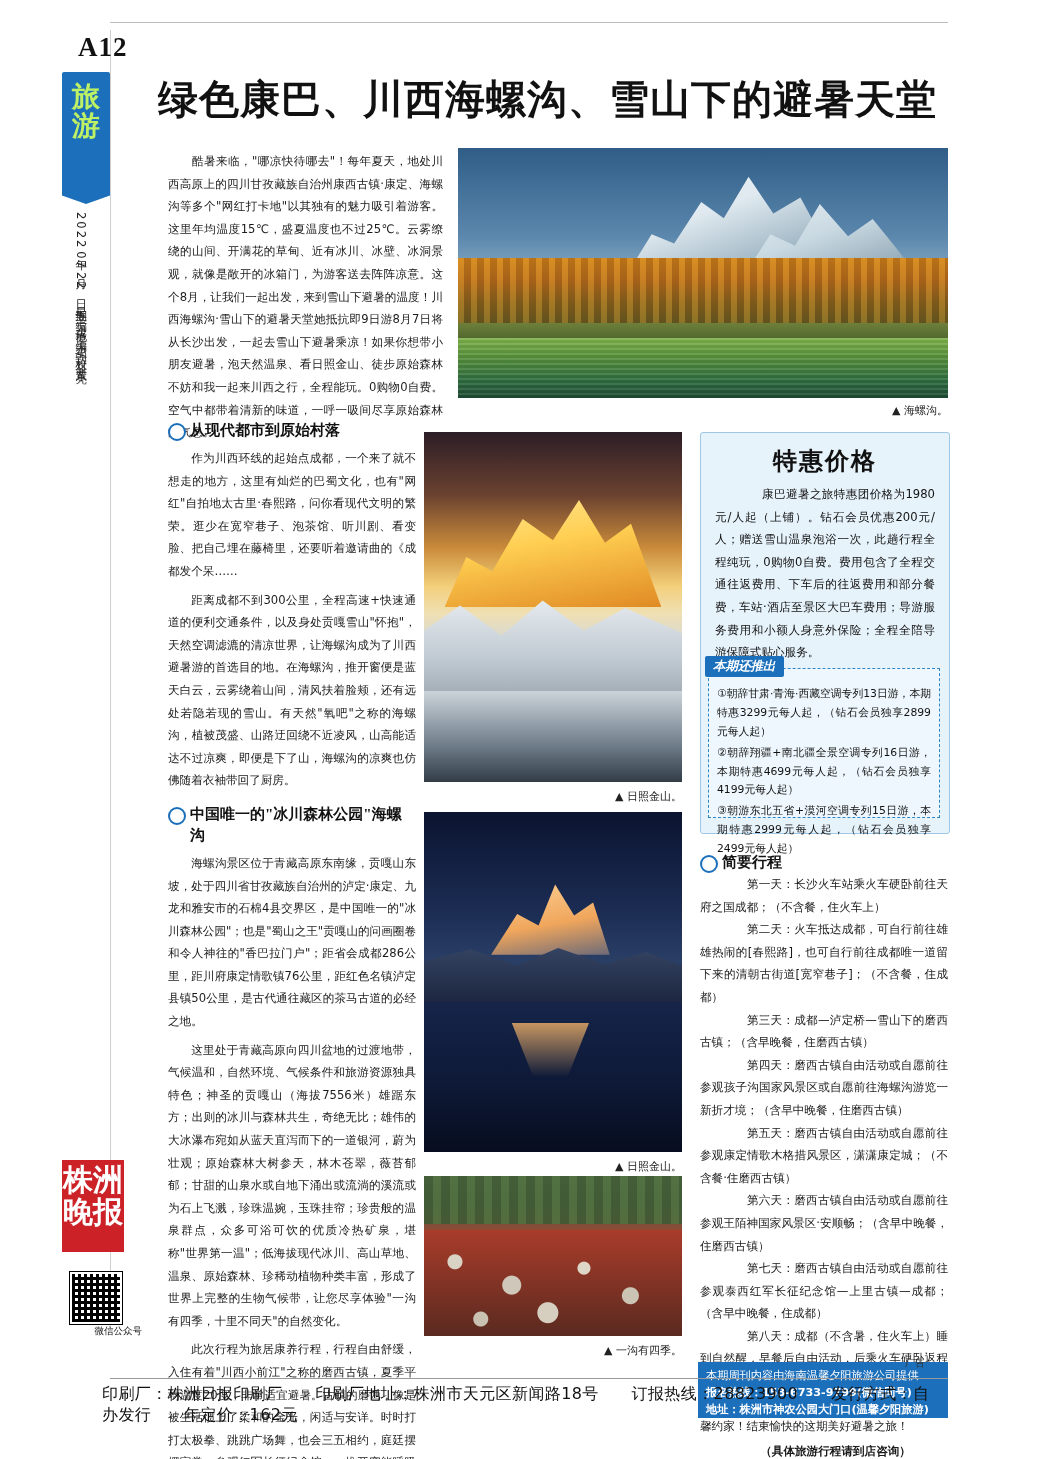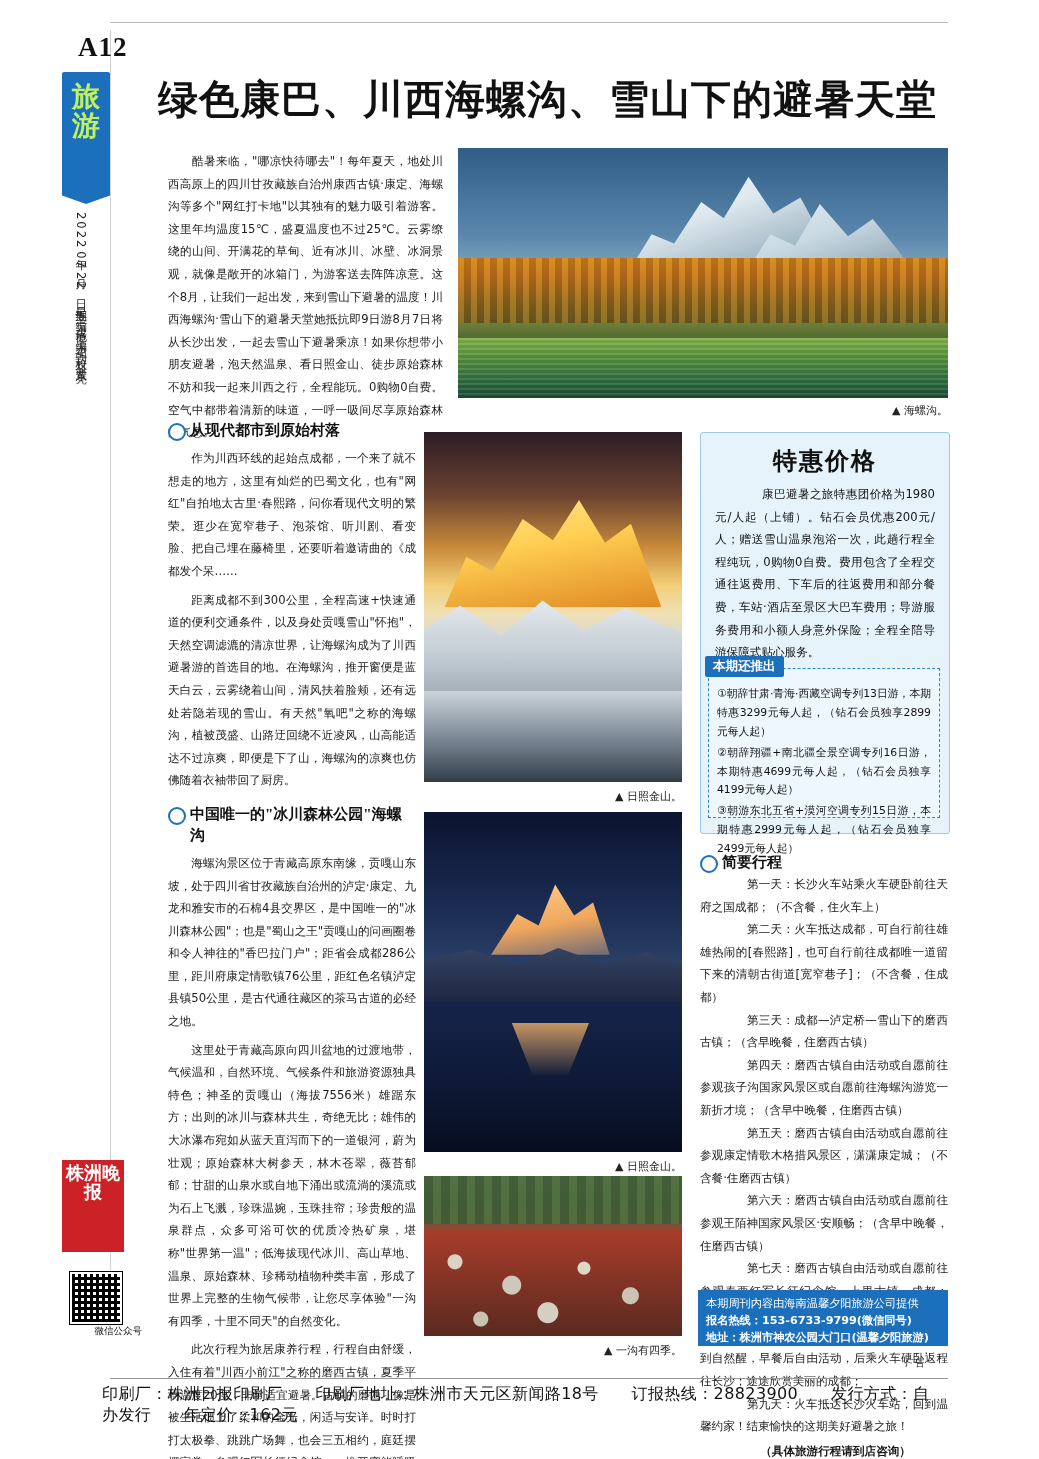--- a/index.html
+++ b/index.html
@@ -219,46 +219,47 @@
     border:1px dashed #2f86c6;
     background:#eef7fd;
     padding:8px 8px 0 8px;
     box-sizing:border-box;
   }
   .subbox .ttl{
     position:absolute;left:-4px;top:-13px;
     background:#1b6fbb;color:#fff;font-size:12.5px;font-weight:bold;
     padding:2px 8px;border-radius:2px;
     font-family:"Liberation Serif",serif;
+    font-style:italic;
   }
   .subbox .items{
     font-size:10.8px;line-height:1.75;color:#111;margin-top:8px;text-align:justify;
   }
   .subbox .items p{margin:0 0 2px 0;}
   
   .itin{
     position:absolute;left:700px;top:852px;width:248px;
   }
   .itin .col-head{margin-bottom:0;}
   .itin .body-text p{margin:0;text-indent:2em;}
   
   .contact{
-    position:absolute;left:698px;top:1290px;width:250px;height:56px;
+    position:absolute;left:698px;top:1362px;width:250px;height:56px;
     background:#1b6fbb;color:#fff;
     font-size:11.2px;line-height:1.5;
     padding:6px 8px;box-sizing:border-box;
     font-family:"DejaVu Sans",sans-serif;
   }
   .contact .b{font-weight:bold;}
   
   .logo{
     position:absolute;left:62px;top:1160px;width:62px;height:92px;
     background:#cc2127;color:#fff;
     font-family:"Liberation Serif",serif;
-    font-weight:bold;font-size:18px;
+    font-weight:bold;font-size:30px;
     text-align:center;line-height:1.08;
     padding-top:4px;box-sizing:border-box;
     letter-spacing:0;
   }
   .qr{
     position:absolute;left:70px;top:1272px;width:48px;height:48px;
     background:
       repeating-linear-gradient(90deg,#000 0 3px,#fff 3px 6px),
       repeating-linear-gradient(0deg,#000 0 3px,#fff 3px 6px);
     background-blend-mode:multiply;

